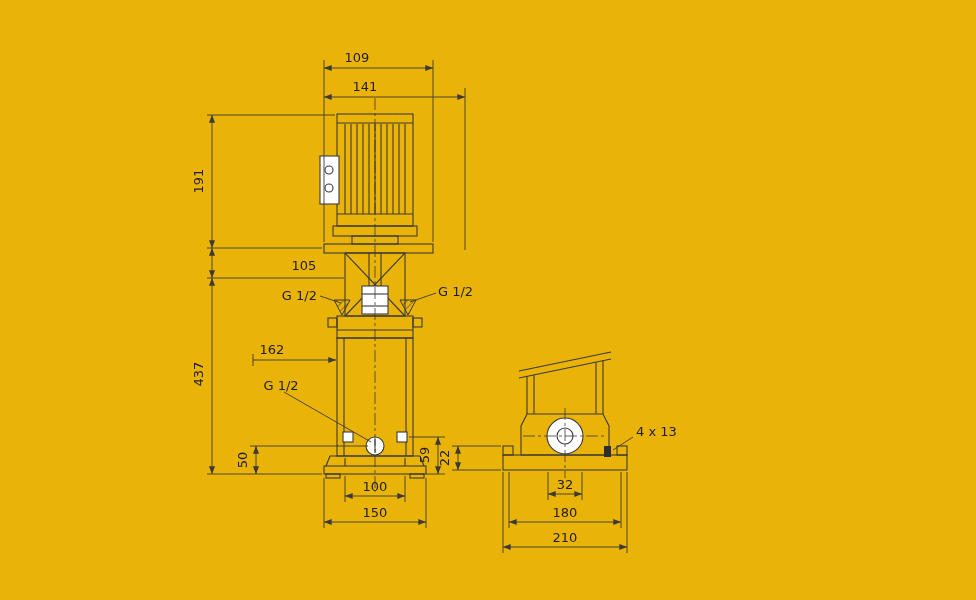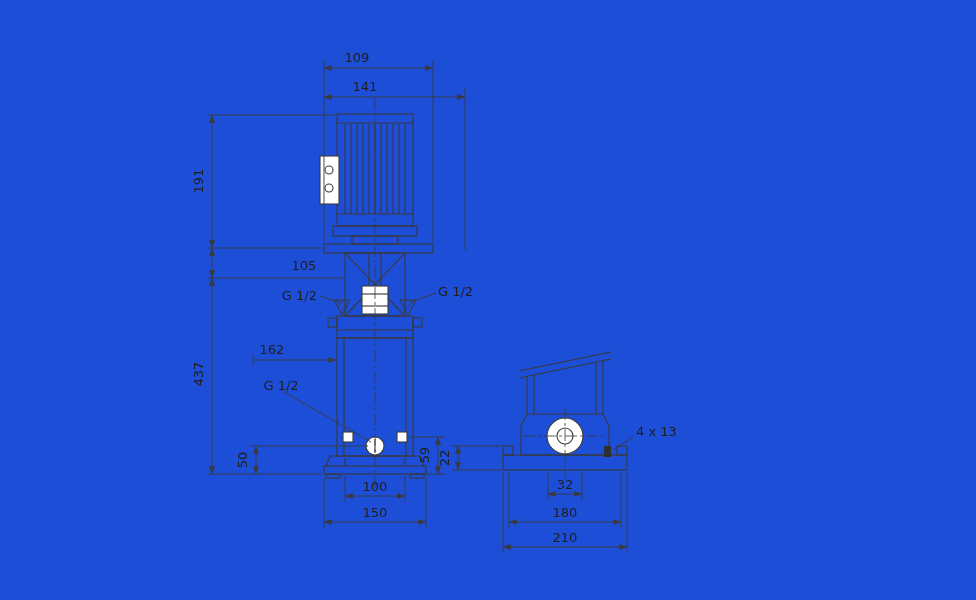--- a/index.html
+++ b/index.html
@@ -1,20 +1,20 @@
 <!DOCTYPE html>
 <html><head>
 <meta charset="utf-8">
 <style>
   html, body { margin: 0; padding: 0; background: #ffffff; }
   .stage {
     position: relative;
     width: 976px;
     height: 600px;
-    background: #1d4ed8;
+    background: #eab308;
     overflow: hidden;
     font-family: "DejaVu Sans", "Liberation Sans", sans-serif;
   }
   svg text {
     font-family: "DejaVu Sans", "Liberation Sans", sans-serif;
     font-size: 13px;
     fill: #1f1f1f;
   }
   .outline { fill: none; stroke: #3a3a3a; stroke-width: 1.1; }
   .fill-white { fill: #ffffff; stroke: #3a3a3a; stroke-width: 1.1; }

